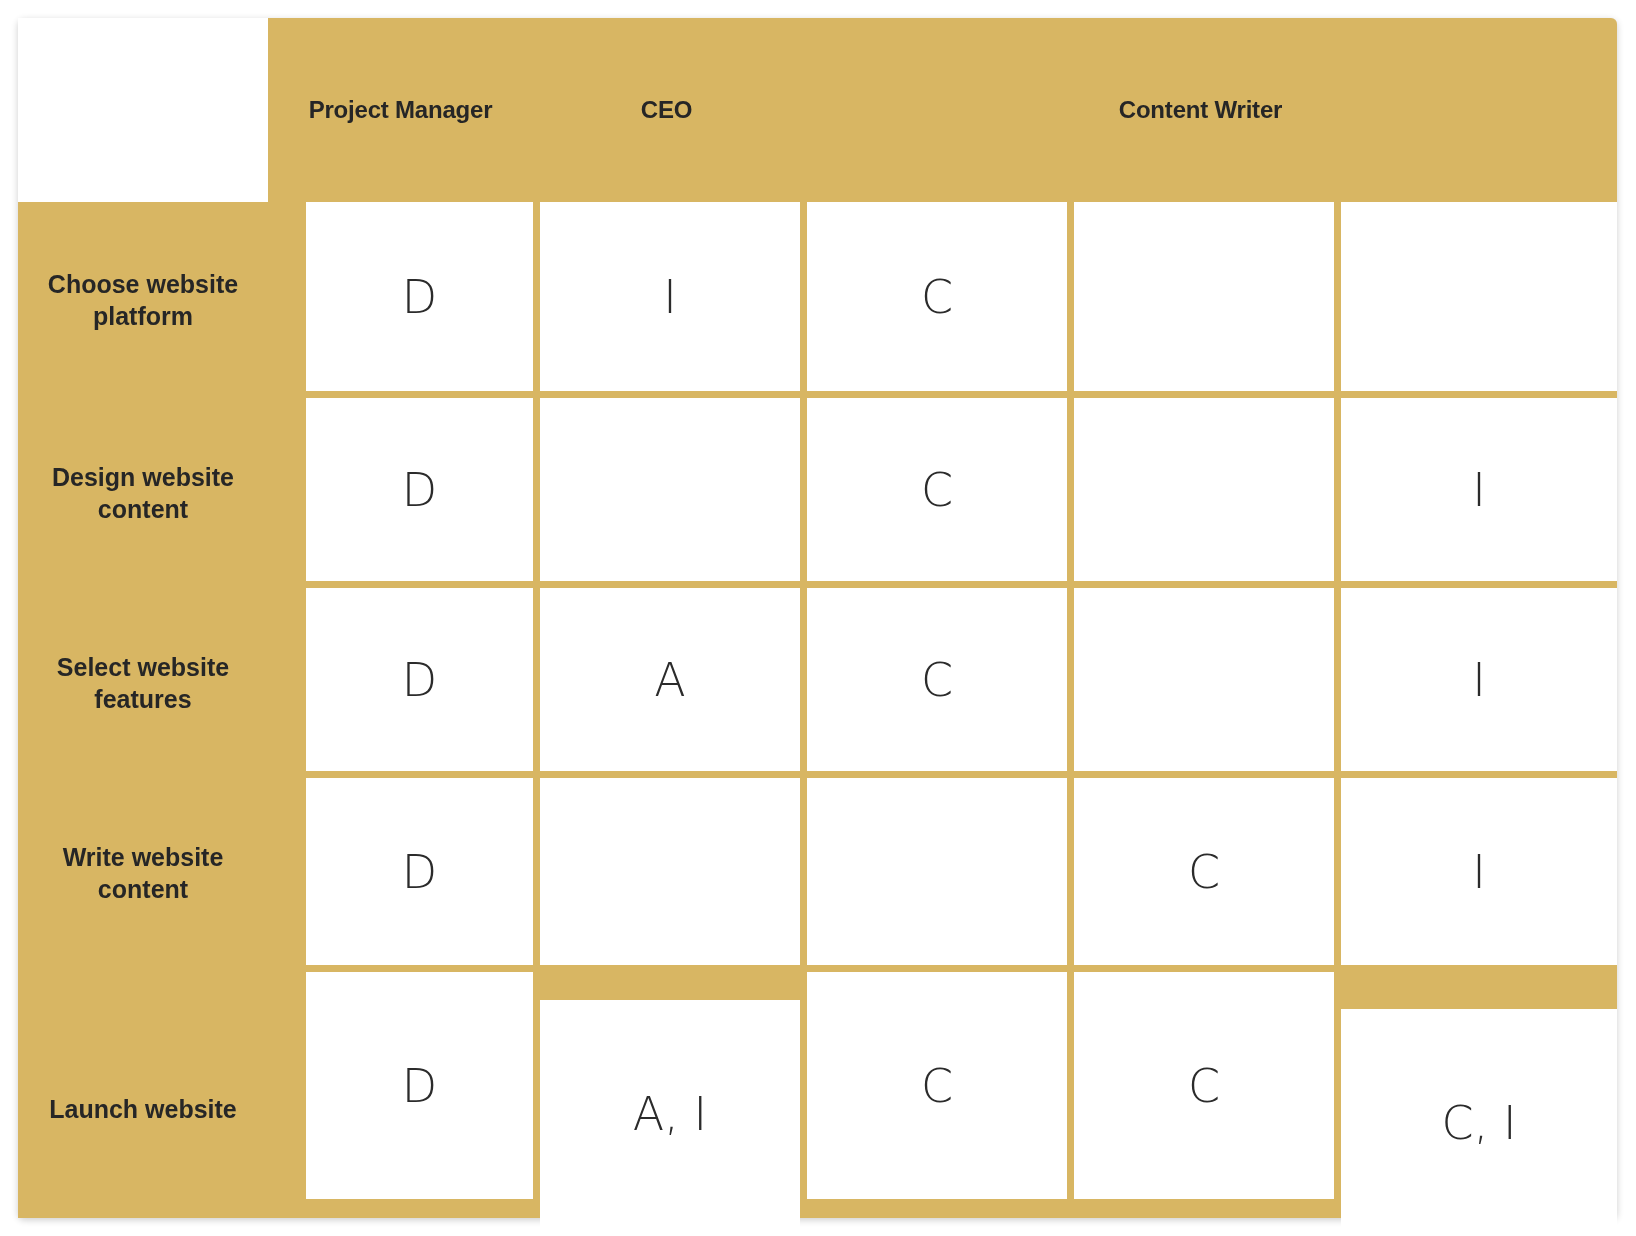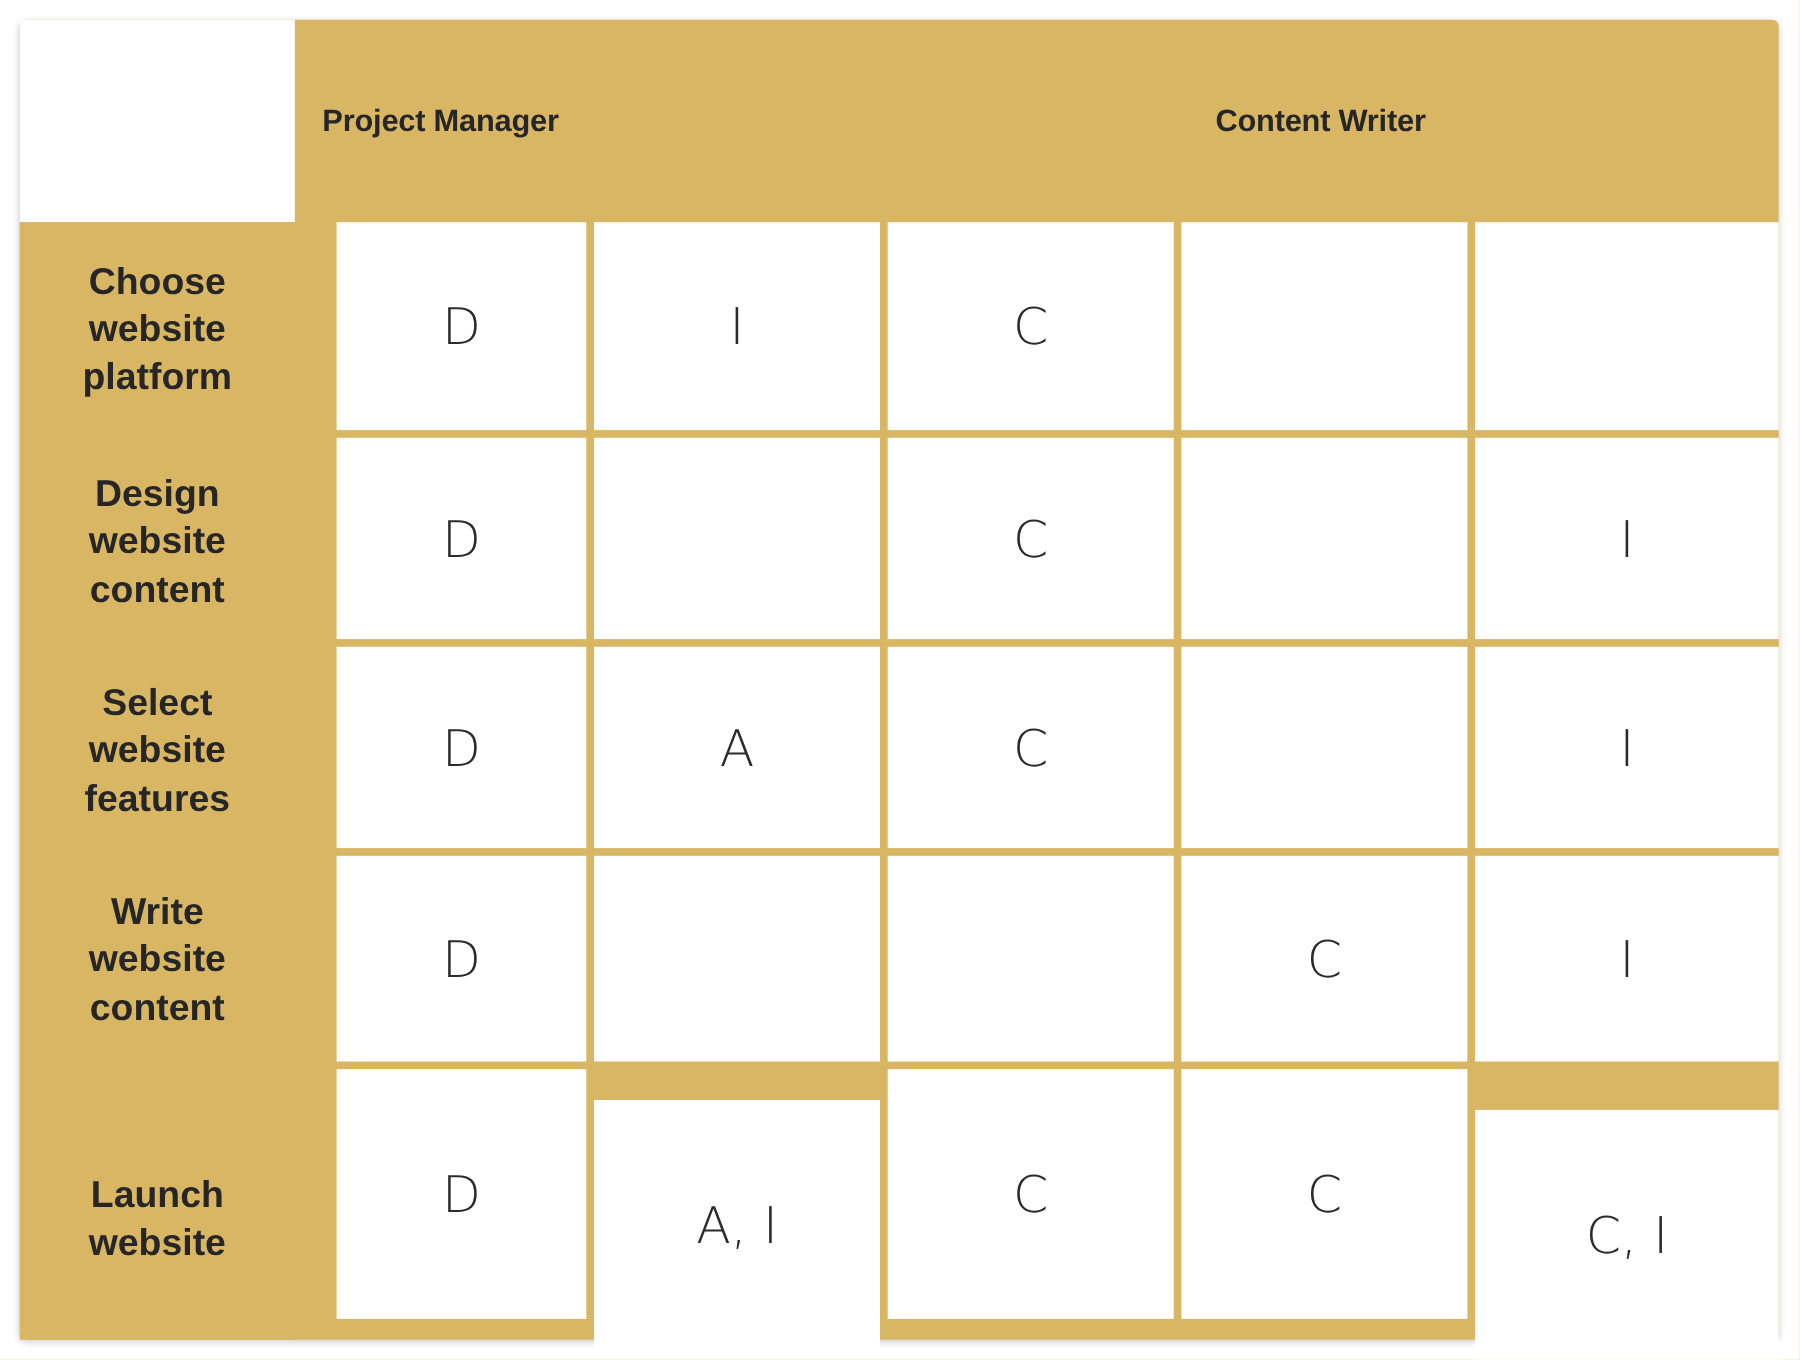--- a/index.html
+++ b/index.html
@@ -54,21 +54,21 @@
     height: 184px;
   }
   .header-cell {
     position: absolute;
     top: 0;
     height: 184px;
     display: flex;
     align-items: center;
     justify-content: center;
     color: #262626;
-    font-size: 28px;
+    font-size: 24px;
     font-weight: bold;
     letter-spacing: -0.2px;
     white-space: nowrap;
   }
 
   
   .label-col {
     position: absolute;
     left: 0px;
     top: 184px;
@@ -78,21 +78,21 @@
   }
   .row-label {
     position: absolute;
     left: 0;
     width: 250px;
     display: flex;
     align-items: center;
     justify-content: center;
     text-align: center;
     color: #262626;
-    font-size: 34px;
+    font-size: 25px;
     font-weight: bold;
     line-height: 1.28;
     padding: 0 20px;
     box-sizing: border-box;
   }
 
   
   .grid {
     position: absolute;
     left: 250px;
@@ -123,20 +123,21 @@
 </head>
 <body>
 
 <div id="matrix-root">
   <div class="board">
 
     <div class="corner-cell"></div>
 
     <div class="header-row">
       <div class="header-cell" style="left:0px; width:265px;">Project Manager</div>
+      <div class="header-cell" style="left:265px; width:267px;">CEO</div>
       <div class="header-cell" style="left:799px; width:267px;">Content Writer</div>
     </div>
 
     <div class="label-col">
       <div class="row-label" style="top:0px; height:196px;">Choose website platform</div>
       <div class="row-label" style="top:196px; height:190px;">Design website content</div>
       <div class="row-label" style="top:386px; height:190px;">Select website features</div>
       <div class="row-label" style="top:576px; height:190px;">Write website content</div>
       <div class="row-label" style="top:782px; height:250px;">Launch website</div>
     </div>

